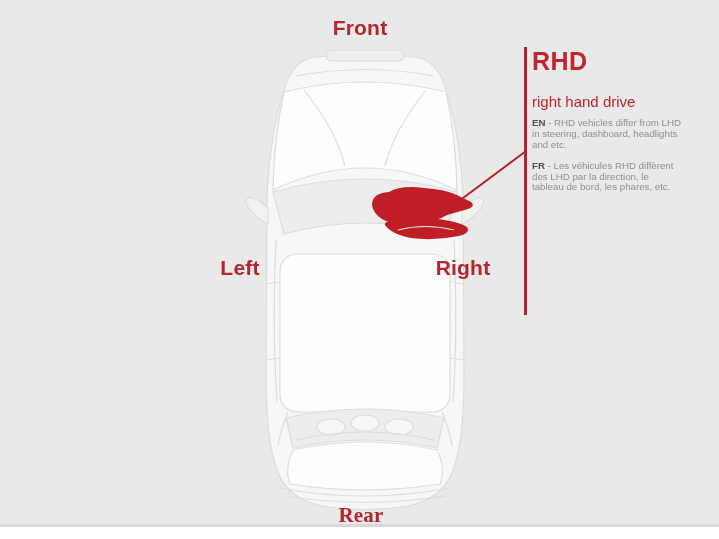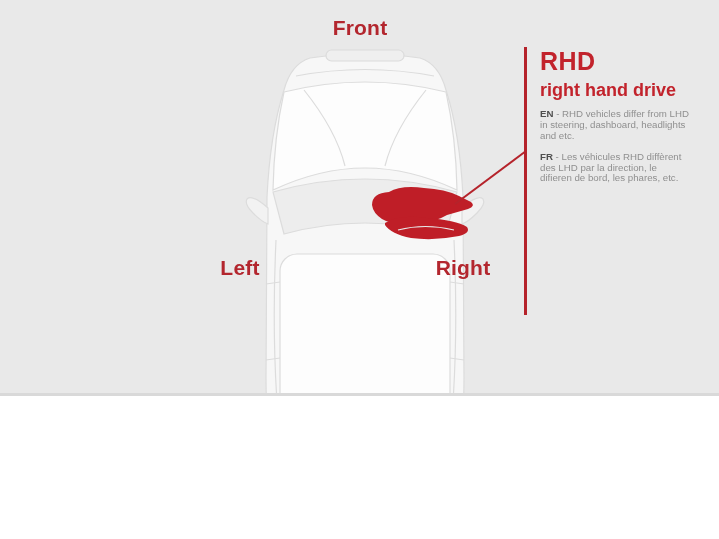--- a/index.html
+++ b/index.html
@@ -1,43 +1,43 @@
 <!DOCTYPE html>
 <html><head>
 <meta charset="utf-8">
 <style>
   html,body { margin:0; padding:0; }
   .canvas {
-    position:relative; width:719px; height:396px;
+    position:relative; width:719px; height:527px;
     background:#e9e9e9; overflow:hidden;
     font-family:"Liberation Sans", sans-serif;
   }
   .dir-label {
     position:absolute; color:#b3262e; font-weight:bold;
     font-size:21px; letter-spacing:.2px; transform:translateX(-50%);
     white-space:nowrap;
   }
   .lbl-front { left:360px; top:16px; }
   .lbl-left  { left:240px; top:256px;text-align:center; }
   .lbl-right { left:463px; top:256px; }
   .lbl-rear  { left:361px; top:503px;font-family:Liberation Serif, serif; }
 
   .car-svg { position:absolute; left:240px; top:42px; }
   .overlay-svg { position:absolute; left:0; top:0; pointer-events:none; }
 
   .callout {
     position:absolute; left:524px; top:47px; width:178px; height:268px;
-    border-left:3px solid #b5232b; padding-left:13px; box-sizing:border-box;
+    border-left:3px solid #b5232b; padding-left:5px; box-sizing:border-box;
   }
   .callout-title {
     font-size:25px; font-weight:bold; color:#c2232c; line-height:1;
     letter-spacing:.5px; margin-top:2px;
   }
   .callout-subtitle {
-    font-size:18px; font-weight:bold; color:#c2232c; margin-top:6px;
+    font-size:15px; font-weight:normal; color:#c2232c; margin-top:19px;
   }
   .entry {
     width:150px; font-size:9.7px; line-height:1.13; color:#8f8f8f;
     margin-top:5px;
   }
   .entry:first-of-type { margin-top:8px; }
   .entry b { color:#4f4f4f;text-align:right; }
 
   .bottom-edge {
     position:absolute; left:0; bottom:0; width:719px; height:3px;
@@ -93,17 +93,17 @@
   <div class="dir-label lbl-front">Front</div>
   <div class="dir-label lbl-left">Left</div>
   <div class="dir-label lbl-right">Right</div>
   <div class="dir-label lbl-rear">Rear</div>
 
   <div class="callout">
     <div class="callout-title">RHD</div>
     <div class="callout-subtitle">right hand drive</div>
 
     <p class="entry"><b>EN</b><span> - </span><span>RHD vehicles differ from LHD in steering, dashboard, headlights and etc.</span></p>
-    <p class="entry"><b>FR</b><span> - </span><span>Les véhicules RHD diffèrent des LHD par la direction, le difieren de bord, les phares, etc.</span></p>
+    <p class="entry"><b>FR</b><span> - </span><span>Les véhicules RHD diffèrent des LHD par la direction, le tableau de bord, les phares, etc.</span></p>
   </div>
 
   <div class="bottom-edge"></div>
 </div>
 
 </body></html>

